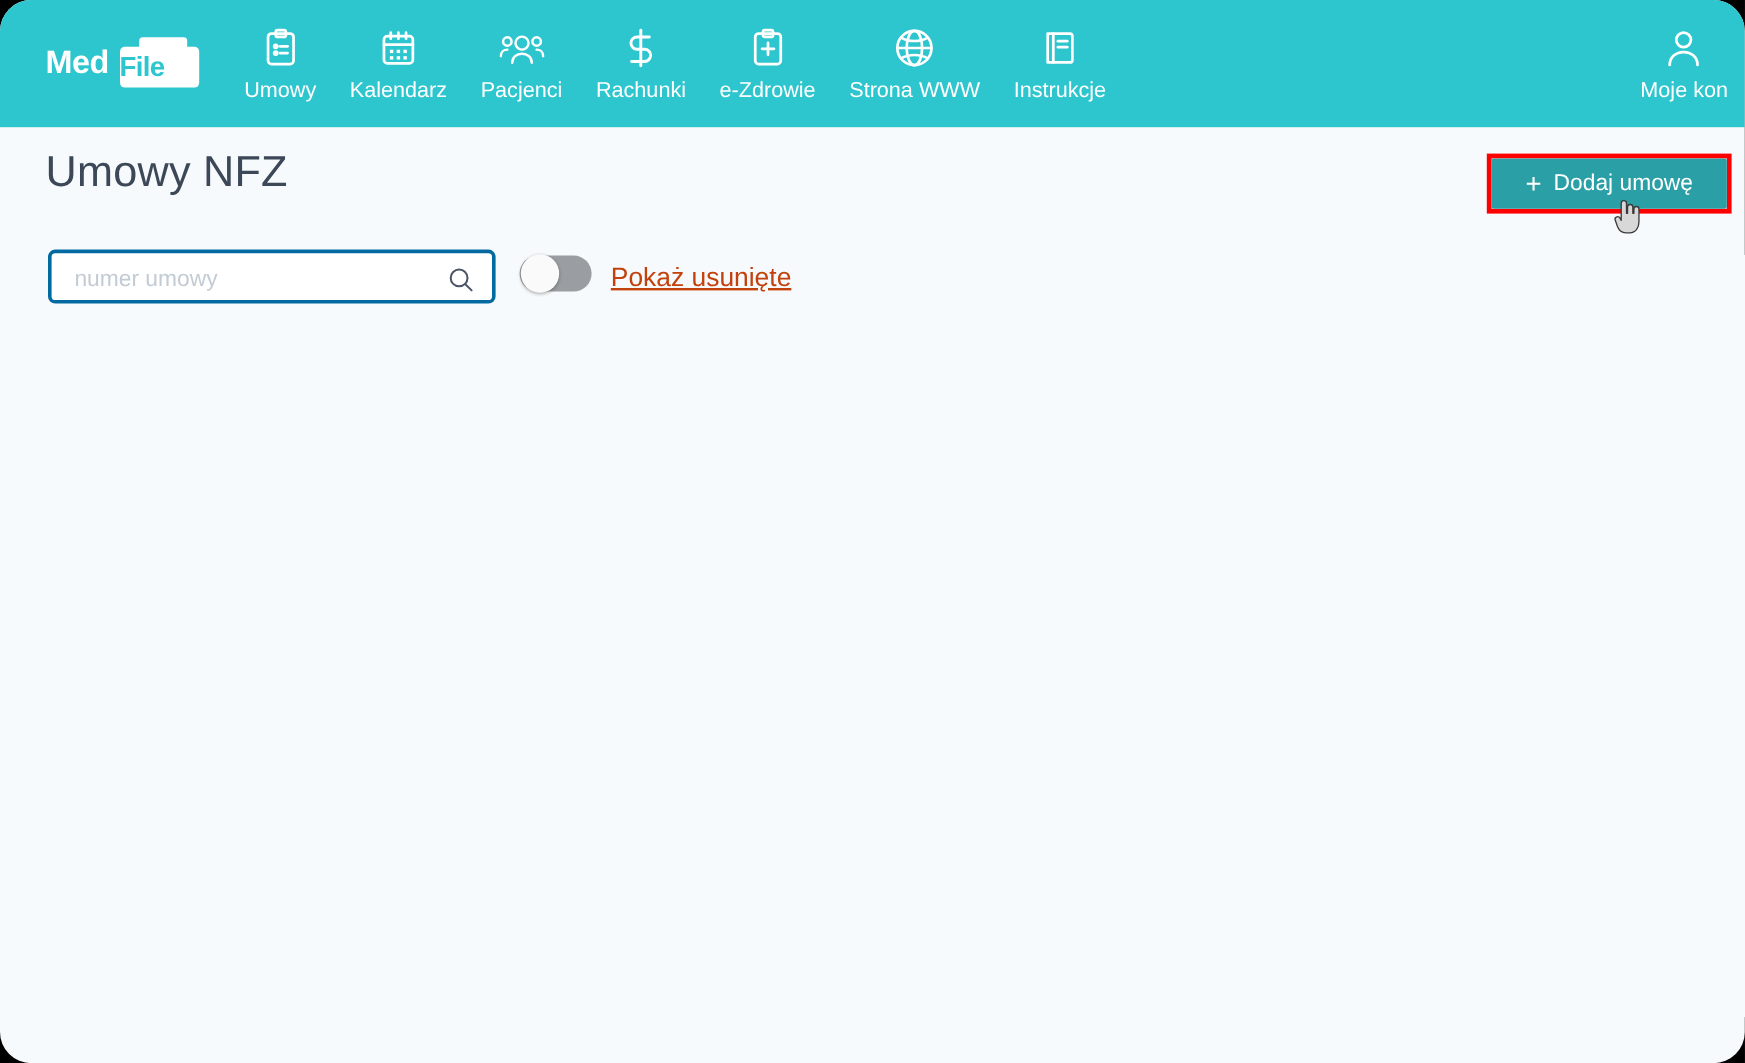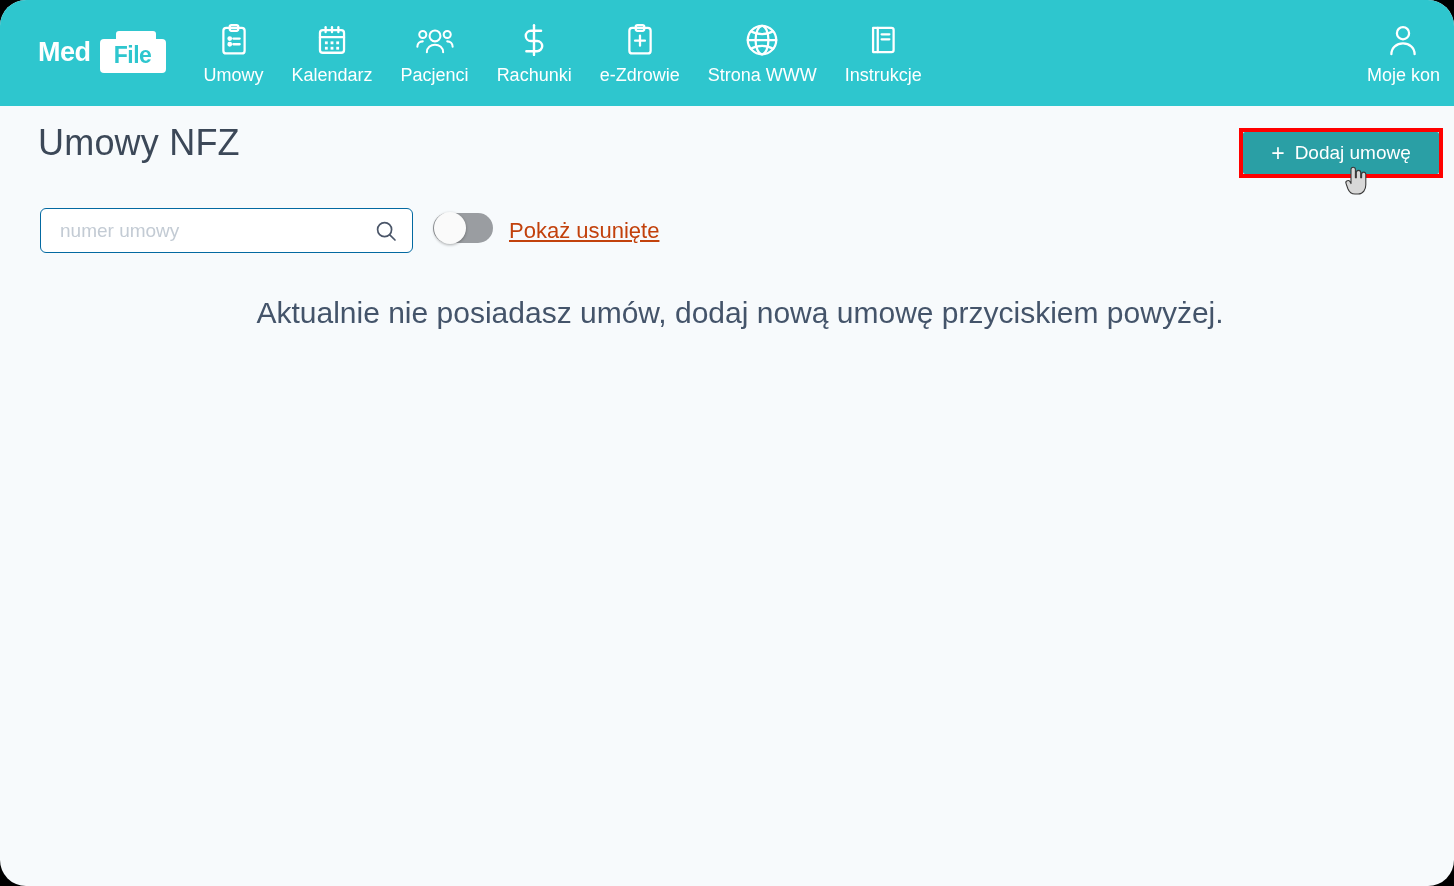--- a/index.html
+++ b/index.html
@@ -67,21 +67,21 @@
   .brand-folder-body {
     position: absolute;
     left: 0;
     top: 8px;
     width: 66px;
     height: 34px;
     background: #ffffff;
     border-radius: 4px;
     display: flex;
     align-items: center;
-    justify-content: center;
+    justify-content: flex-start;
   }
   .brand-file-text {
     color: #2ec6ce;
     font-size: 23px;
     font-weight: bold;
     letter-spacing: -0.5px;
     line-height: 1;
     padding-bottom: 2px;
   }
 
@@ -174,21 +174,21 @@
     width: 1454px;
     height: 48px;
   }
   #search-wrap {
     position: absolute;
     left: 40px;
     top: 0;
     width: 373px;
     height: 45px;
     background: #ffffff;
-    border: 1px solid #0369a1;
+    border: 3px solid #0369a1;
     border-radius: 6px;
   }
   #search-input {
     position: absolute;
     left: 0;
     top: 0;
     width: 330px;
     height: 43px;
     border: none;
     outline: none;
@@ -405,15 +405,14 @@
       </span>
     </div>
 
     <div id="toggle-deleted">
       <span class="knob"></span>
     </div>
     <div id="toggle-label">Pokaż usunięte</div>
 
   </div>
 
-  <div id="empty-message">Aktualnie nie posiadasz umów, dodaj nową umowę przyciskiem powyżej.</div>
 
 </div>
 
 </body></html>

